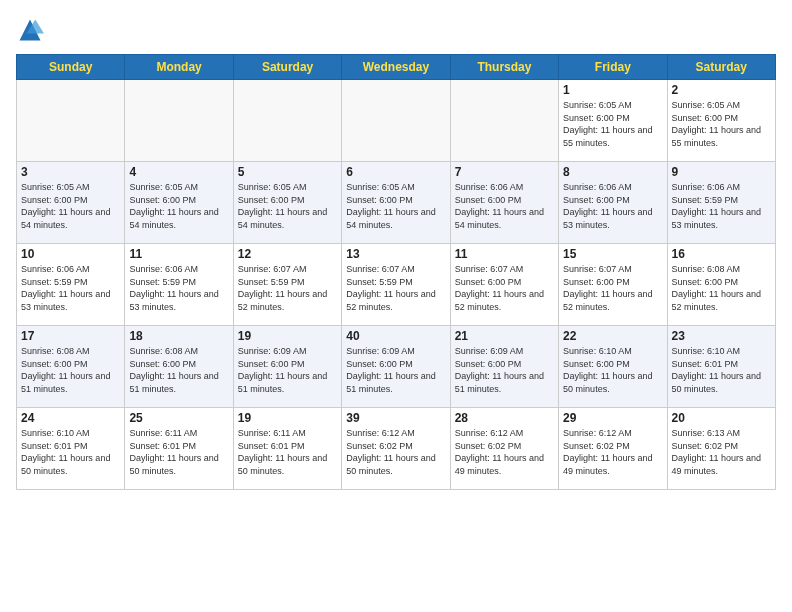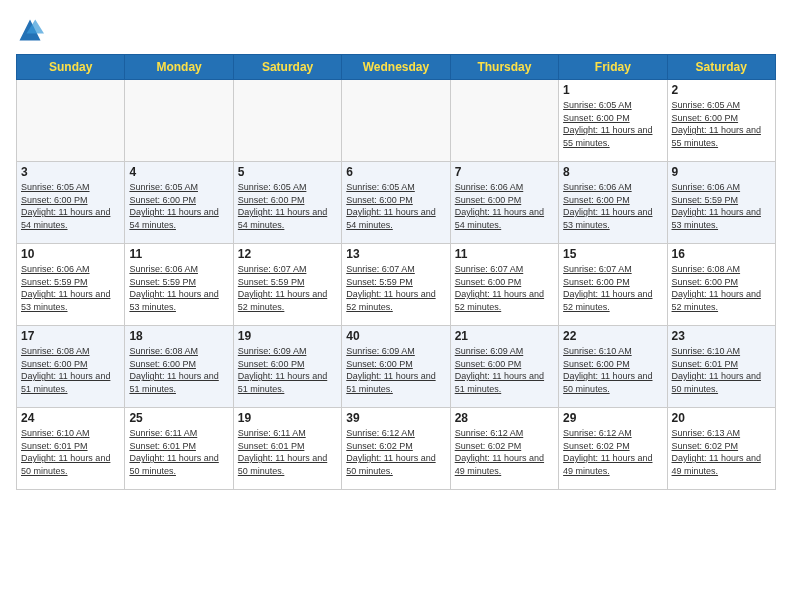--- a/index.html
+++ b/index.html
@@ -87,21 +87,20 @@
       font-size: 12px;
       font-weight: bold;
       color: #222;
       display: block;
       margin-bottom: 2px;
     }
     .day-info {
       font-size: 9px;
       color: #333;
       line-height: 1.4;
-      text-decoration: underline;
     }
   </style>
 </head>
 <body>
 
 <div class="page">
   <div class="header">
     <div class="logo">
       <svg class="logo-icon" viewBox="0 0 32 32" xmlns="http://www.w3.org/2000/svg">
         <polygon points="16,4 28,28 4,28" fill="#2471b5"></polygon>

